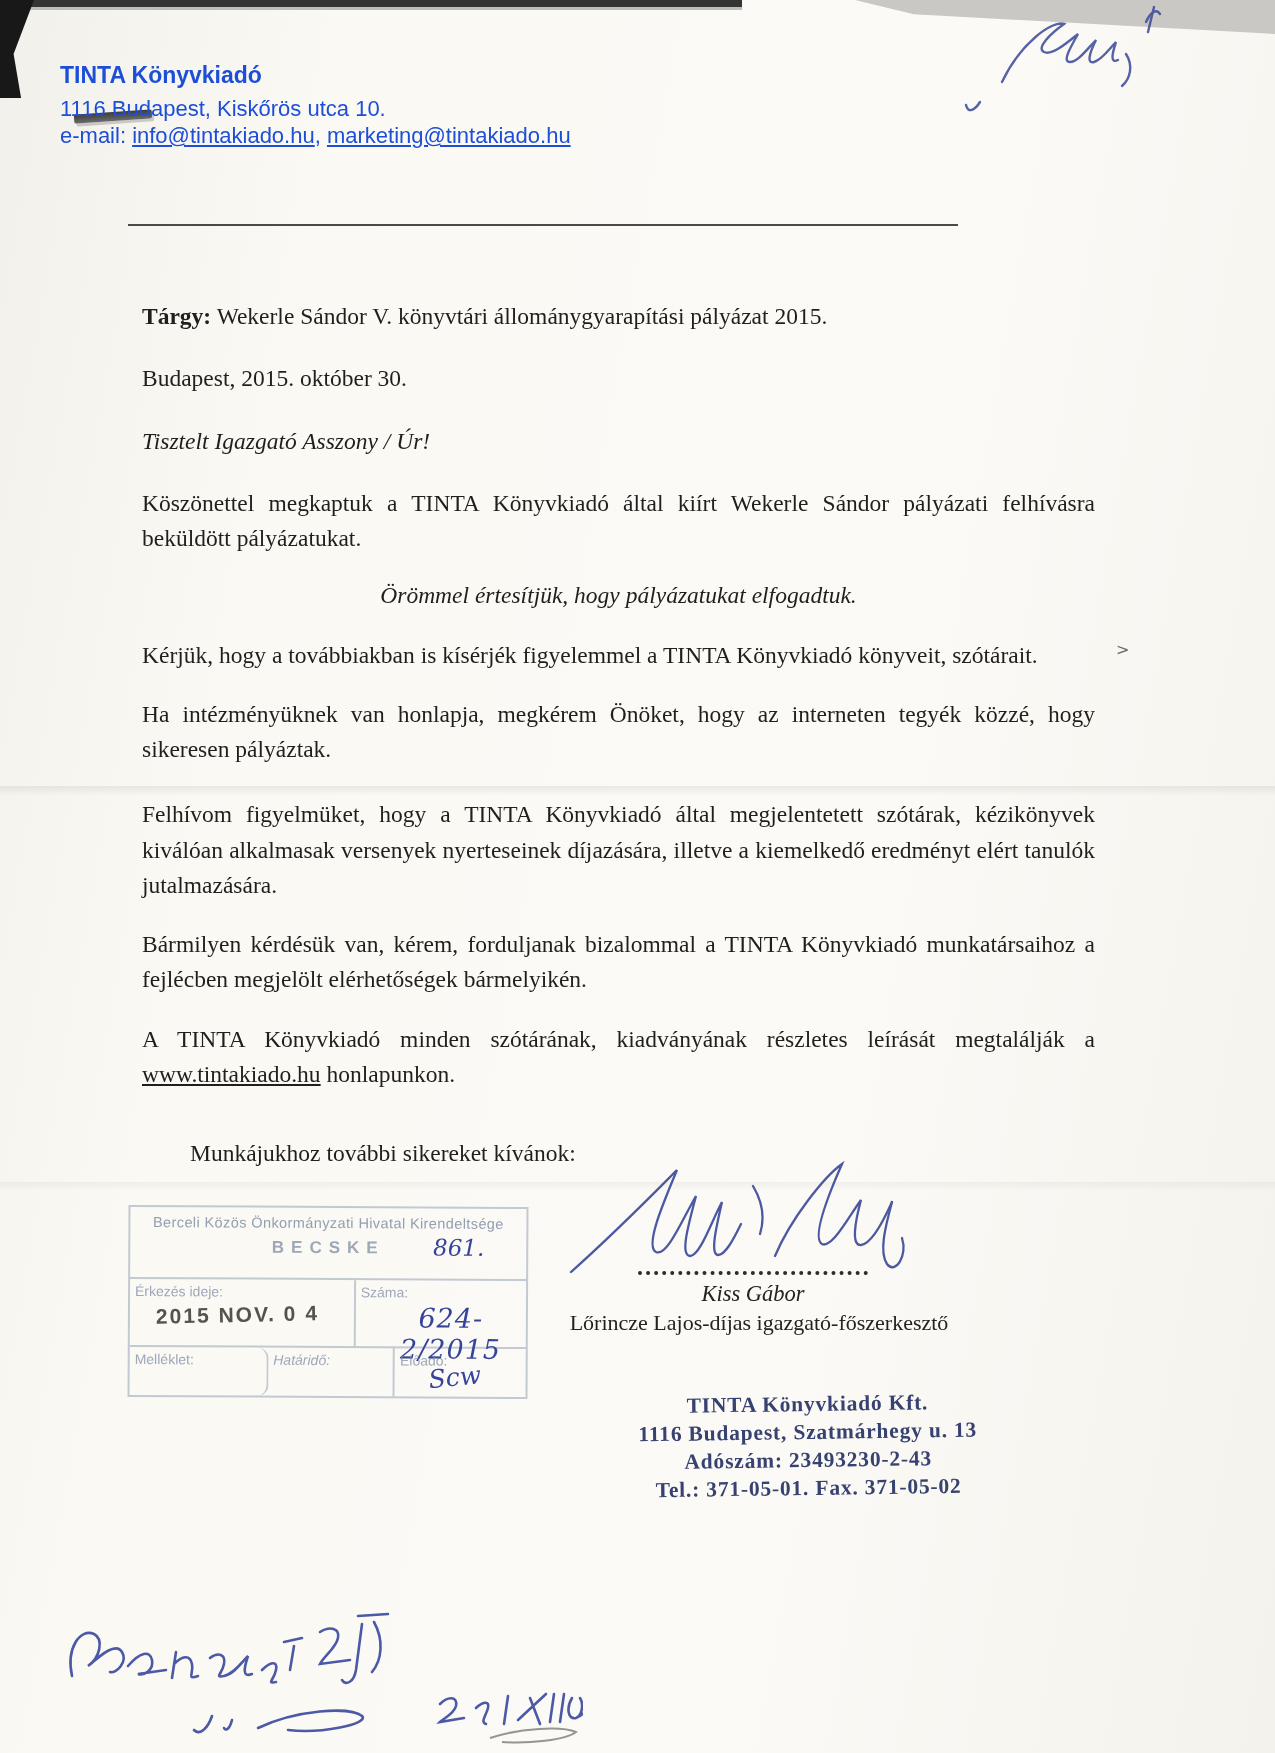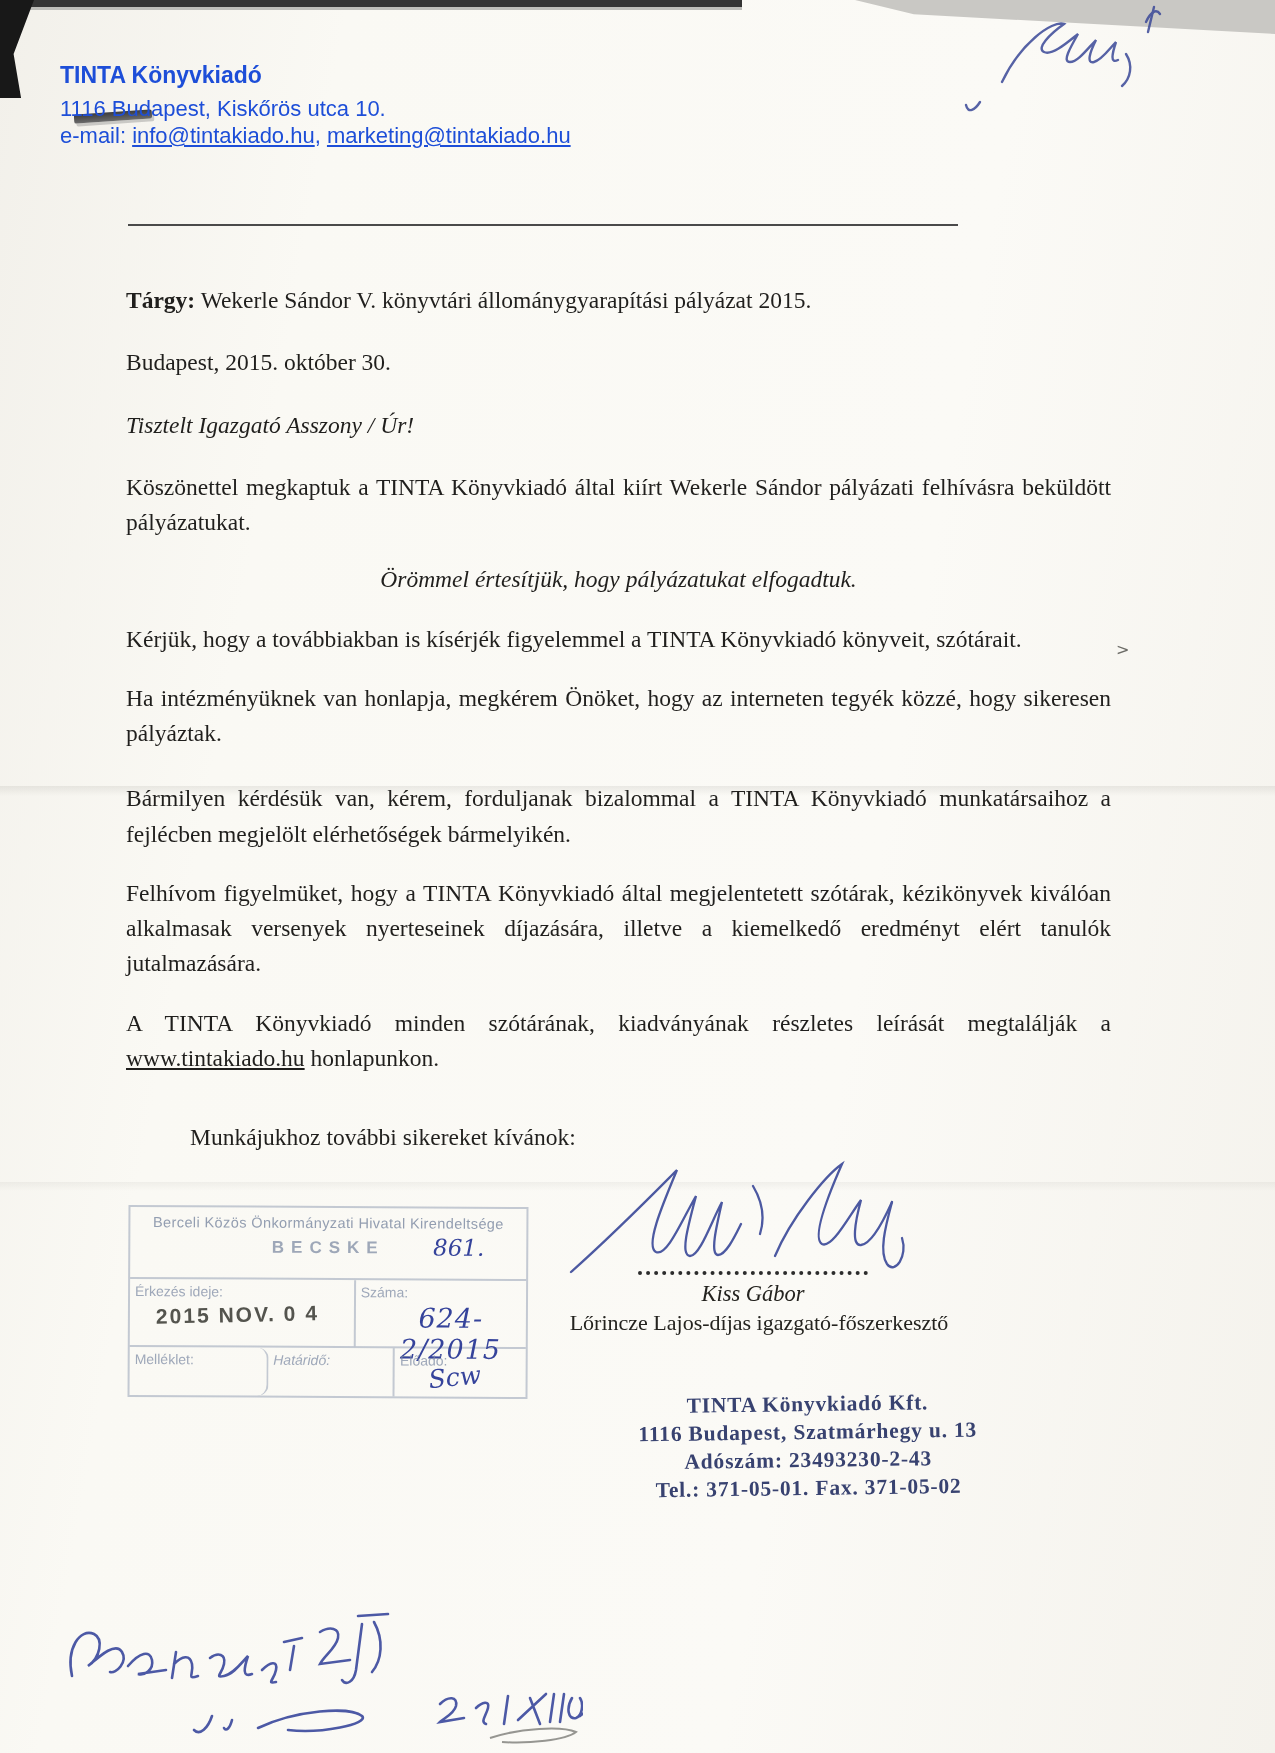--- a/index.html
+++ b/index.html
@@ -26,21 +26,21 @@
   
   .header{position:absolute;top:62px;left:60px;width:990px;text-align:left;
     font-family:"Liberation Sans",sans-serif;font-size:22px;line-height:27.5px;color:#1d4ed8;}
   .header .company{font-weight:bold;font-size:23px;margin-bottom:5px;}
   .u{text-decoration:underline;}
   .header-rule{position:absolute;top:224px;left:128px;width:830px;height:2px;background:#4a4a4a;}
 
   
   .body-text{position:absolute;top:283px;left:126px;width:985px;font-size:23.5px;line-height:1.5;
     text-align:justify;color:#201f1d;}
-  .body-text p{margin:0;}
+  .body-text p{margin:16px;}
   .mb27{margin-bottom:27px !important;}
   .mb22{margin-bottom:22px !important;}
   .mb24{margin-bottom:24px !important;}
   .mb30{margin-bottom:30px !important;}
   .mb44{margin-bottom:44px !important;}
   .salutation{font-style:italic;}
   .accepted{text-align:center;font-style:italic;}
   .closing{text-align:left;margin-left:64px !important;}
 
   
@@ -112,22 +112,22 @@
 <div class="header-rule"></div>
 
 <main class="body-text">
   <p class="mb27"><b>Tárgy:</b><span> Wekerle Sándor V. könyvtári állománygyarapítási pályázat 2015.</span></p>
   <p class="mb27">Budapest, 2015. október 30.</p>
   <p class="salutation mb27">Tisztelt Igazgató Asszony / Úr!</p>
   <p class="mb22">Köszönettel megkaptuk a TINTA Könyvkiadó által kiírt Wekerle Sándor pályázati felhívásra beküldött pályázatukat.</p>
   <p class="accepted mb24">Örömmel értesítjük, hogy pályázatukat elfogadtuk.</p>
   <p class="mb24">Kérjük, hogy a továbbiakban is kísérjék figyelemmel a TINTA Könyvkiadó könyveit, szótárait.</p>
   <p class="mb30">Ha intézményüknek van honlapja, megkérem Önöket, hogy az interneten tegyék közzé, hogy sikeresen pályáztak.</p>
+  <p class="mb24">Felhívom figyelmüket, hogy a TINTA Könyvkiadó által megjelentetett szótárak, kézikönyvek kiválóan alkalmasak versenyek nyerteseinek díjazására, illetve a kiemelkedő eredményt elért tanulók jutalmazására.</p>
   <p class="mb24">Bármilyen kérdésük van, kérem, forduljanak bizalommal a TINTA Könyvkiadó munkatársaihoz a fejlécben megjelölt elérhetőségek bármelyikén.</p>
-  <p class="mb24">Felhívom figyelmüket, hogy a TINTA Könyvkiadó által megjelentetett szótárak, kézikönyvek kiválóan alkalmasak versenyek nyerteseinek díjazására, illetve a kiemelkedő eredményt elért tanulók jutalmazására.</p>
   <p class="mb44"><span>A TINTA Könyvkiadó minden szótárának, kiadványának részletes leírását megtalálják a </span><span class="u">www.tintakiado.hu</span><span> honlapunkon.</span></p>
   <p class="closing">Munkájukhoz további sikereket kívánok:</p>
 </main>
 
 <div class="rstamp">
   <div class="row1">
     <div class="office1">Berceli Közös Önkormányzati Hivatal Kirendeltsége</div>
     <div class="office2">BECSKE</div>
     <span class="ink hand-861">861.</span>
   </div>

